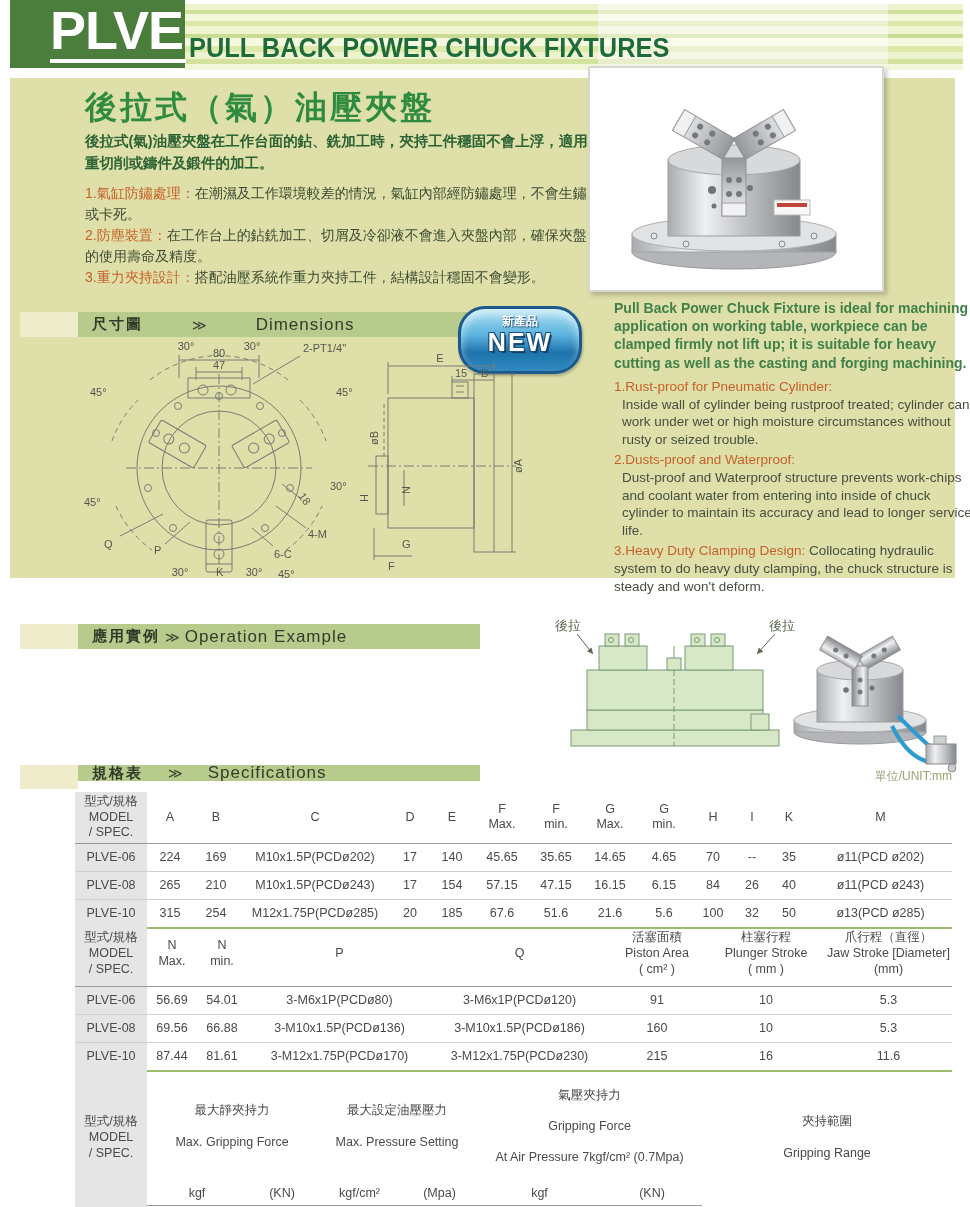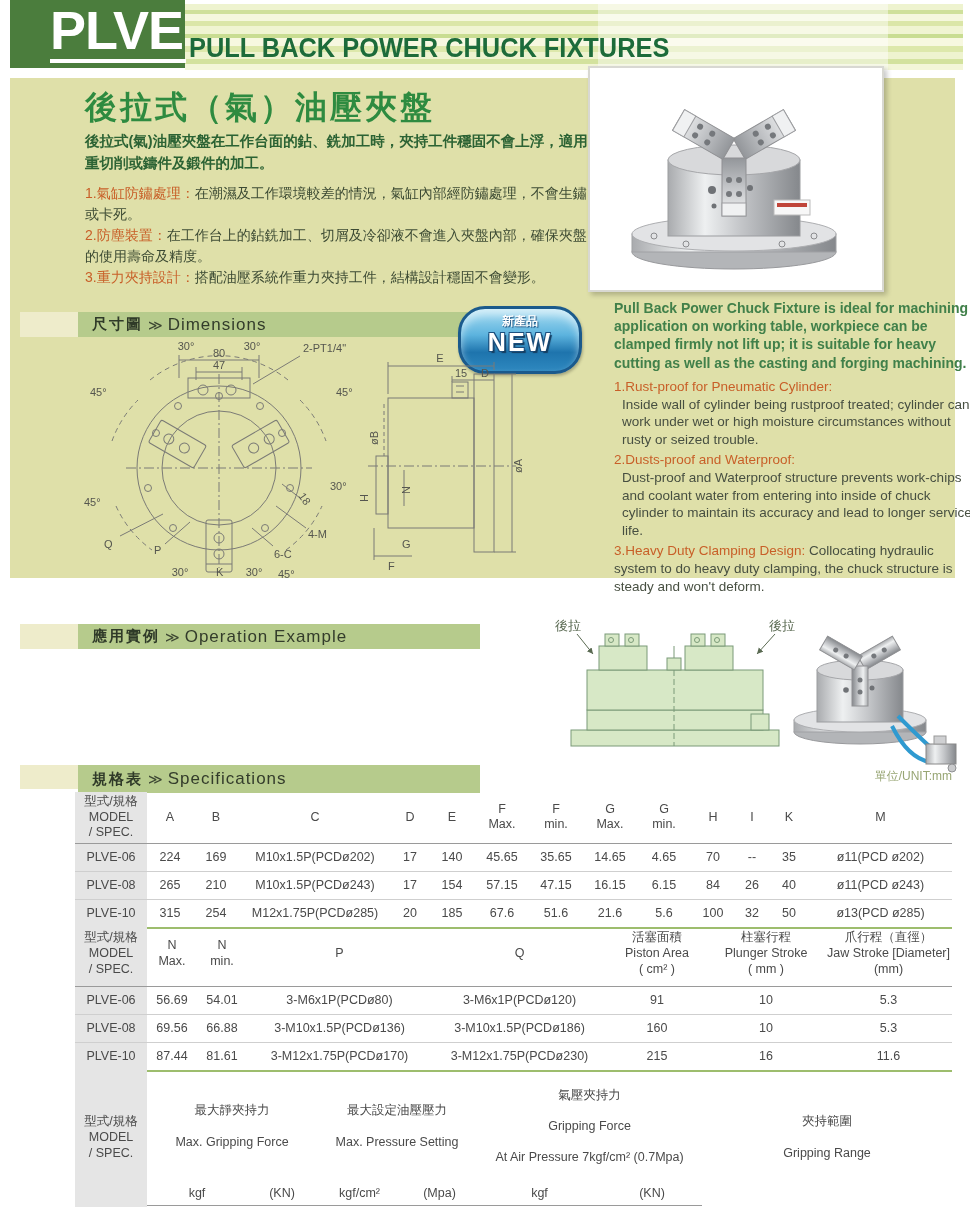--- a/index.html
+++ b/index.html
@@ -159,21 +159,21 @@
       </g>
       <circle cx="122" cy="122" r="4" fill="#6f7276"></circle>
         <circle cx="160" cy="120" r="3" fill="#6f7276"></circle>
       <circle cx="124" cy="138" r="2.5" fill="#6f7276"></circle>
       <rect x="184" y="132" width="36" height="15" fill="#f7f7f7" stroke="#bbb"></rect>
       <rect x="187" y="135" width="30" height="4" fill="#c0453a"></rect>
     </svg>
   </div>
 
   <div class="bar-cream" style="left:20px;top:312px;"></div>
-  <div class="bar-green" style="left:78px;top:312px;">
+  <div class="bar-green" style="left:78px;top:312px;gap:44px;">
     <span class="bar-zh">尺寸圖</span>
     <span class="bar-sep">≫</span>
     <span class="bar-en">Dimensions</span>
   </div>
 
   <div class="new-badge">
     <span class="new-zh">新產品</span>
     <span class="new-en">NEW</span>
   </div>
 
@@ -381,21 +381,21 @@
     <circle cx="66" cy="86" r="2.8" fill="#6f7276"></circle>
       <circle cx="92" cy="84" r="2.5" fill="#6f7276"></circle>
     <path d="M118 112 C 134 128, 146 140, 154 146" stroke="#2f9ad0" stroke-width="4" fill="none"></path>
     <path d="M112 122 C 124 146, 138 156, 150 158" stroke="#2f9ad0" stroke-width="4" fill="none"></path>
     <rect x="146" y="140" width="30" height="20" fill="url(#mh2)" stroke="#888"></rect>
     <rect x="154" y="132" width="12" height="8" fill="#cfd0d2" stroke="#999"></rect>
     <circle cx="172" cy="164" r="4" fill="#c9cacc" stroke="#8f9093"></circle>
   </svg>
 
   <div class="bar-cream" style="left:20px;top:765px;height:24px;"></div>
-  <div class="bar-green" style="left:78px;top:765px;height:28px;">
+  <div class="bar-green" style="left:78px;top:765px;height:16px;gap:20px;">
     <span class="bar-zh">規格表</span>
     <span class="bar-sep">≫</span>
     <span class="bar-en">Specifications</span>
   </div>
   <div class="unit-note">單位/UNIT:mm</div>
 
   <div class="twrap" style="top:792px;">
     <table class="spec" id="t1">
       <colgroup>
         <col style="width:72px">

